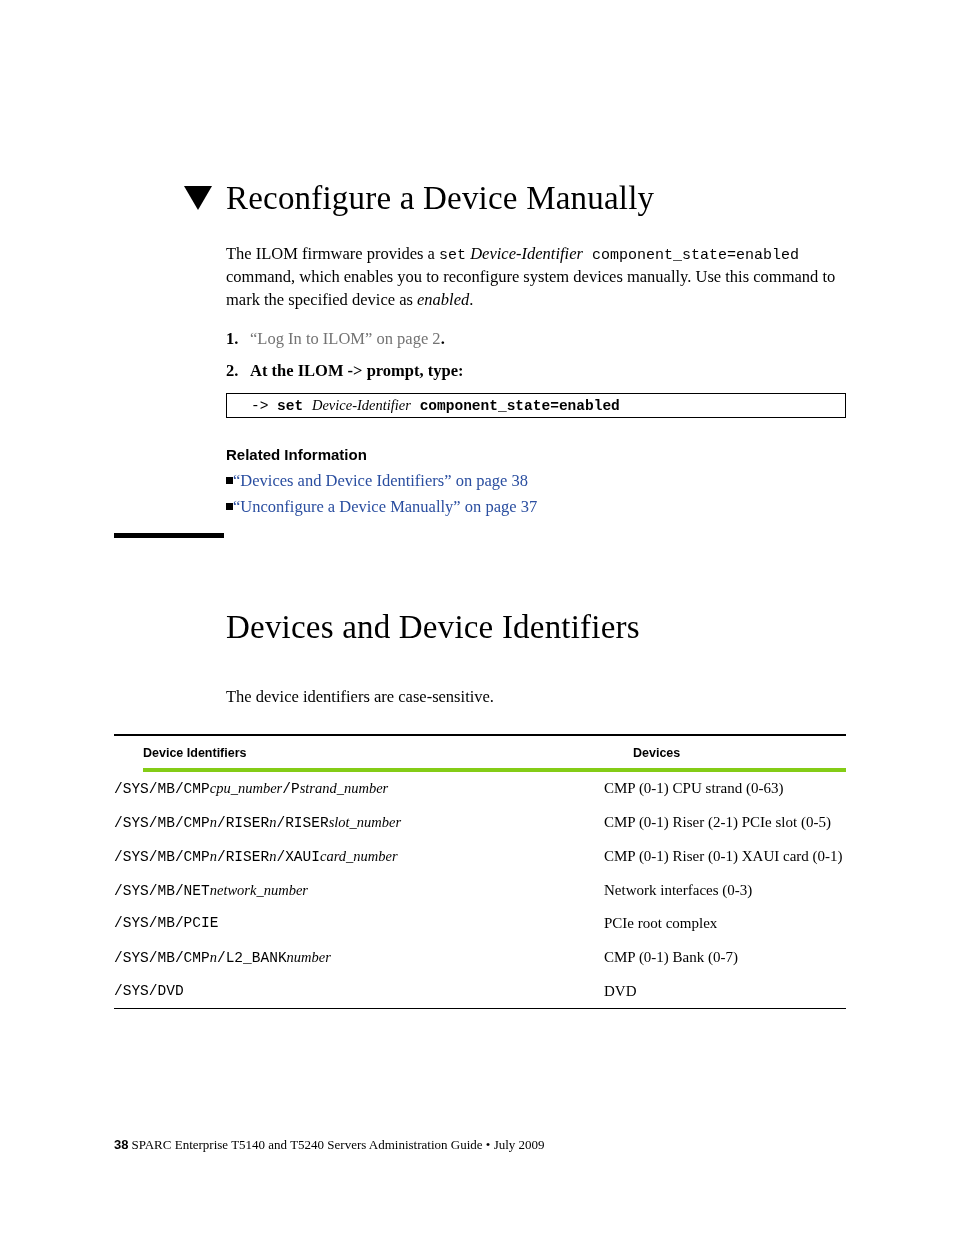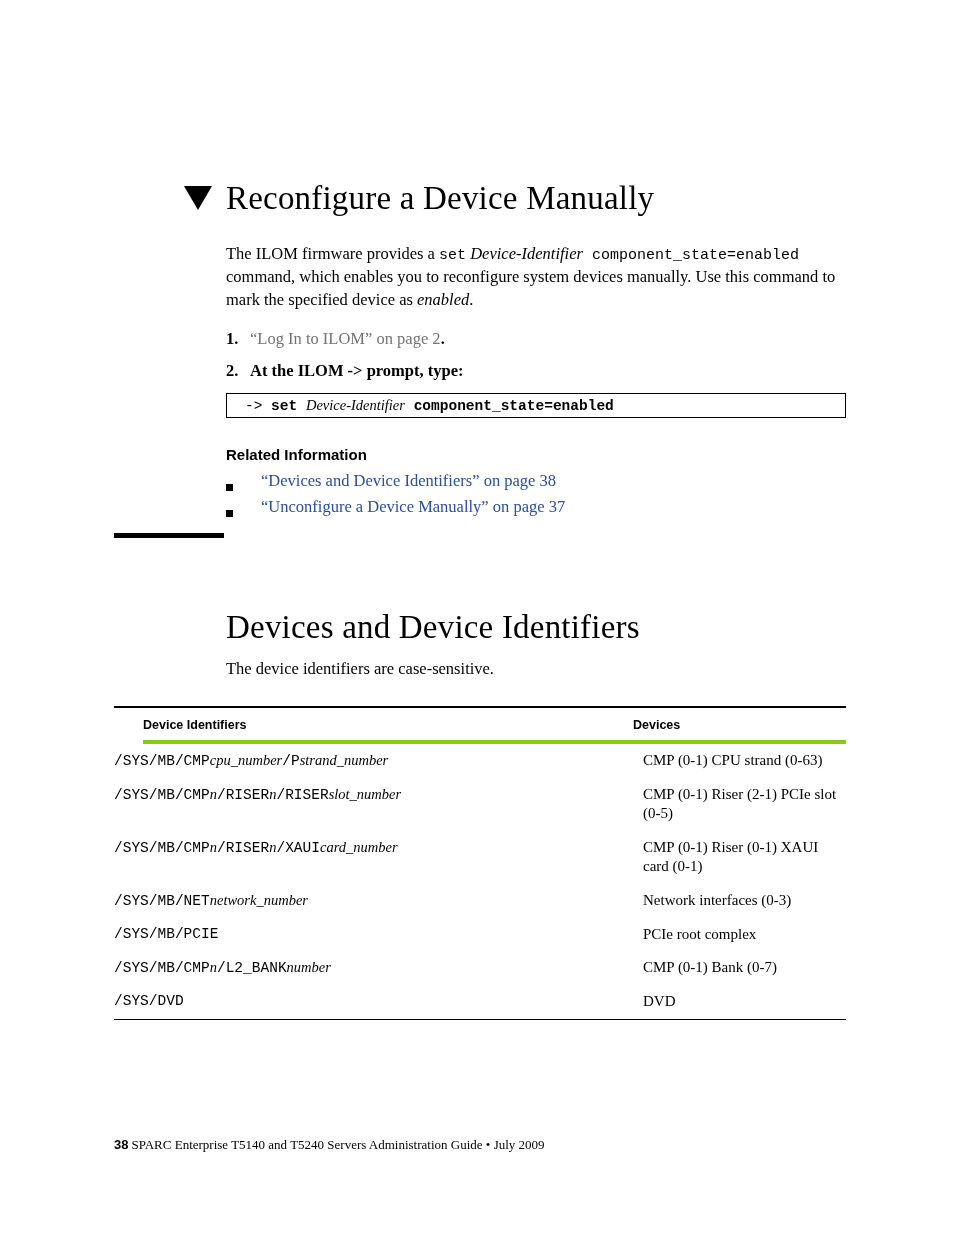--- a/index.html
+++ b/index.html
@@ -33,21 +33,21 @@
   }
   .h1-row svg { flex: none; }
   .h1 {
     font-size: 33px;
     font-weight: 400;
     letter-spacing: 0.2px;
   }
   .h1.standalone {
     margin-left: 112px;
     margin-top: 92px;
-    margin-bottom: 12px;
+    margin-bottom: 40px;
   }
   .body-block {
     margin-left: 112px;
     font-size: 16.5px;
     line-height: 1.35;
   }
   .mono { font-family: "Courier New", Courier, monospace; font-size: 15px; }
   .italic { font-style: italic; }
   .step-list {
     margin-top: 18px;
@@ -59,41 +59,41 @@
     gap: 8px;
     margin-bottom: 12px;
   }
   .step .num { font-weight: 700; min-width: 16px; }
   .step .txt { font-weight: 700; }
   .step .link { color: #737373; font-weight: 400; }
   .cmd-box {
     margin-left: 112px;
     margin-top: 10px;
     border: 1px solid #000;
-    padding: 3px 18px;
+    padding: 3px 24px;
     font-family: "Courier New", Courier, monospace;
     font-size: 14.5px;
   }
   .cmd-box .bold { font-weight: 700; }
   .related-h {
     margin-left: 112px;
     margin-top: 28px;
     font-family: Helvetica, Arial, sans-serif;
     font-weight: 700;
     font-size: 15px;
   }
   .bullets {
     margin-left: 112px;
     margin-top: 8px;
     font-size: 16.5px;
   }
   .bullets .row {
     display: flex;
-    align-items: flex-end;
-    gap: 28px;
+    align-items: center;
+    gap: 0;
     margin-bottom: 6px;
   }
   .sq {
     width: 7px; height: 7px; background: #000; flex: none;
   }
   .link { color: #2a4ea0; }
   .table-wrap {
     margin-top: 26px;
     border-top: 2px solid #000;
   }
@@ -107,21 +107,20 @@
     margin-left: 29px;
   }
   .col1 { width: 490px; }
   .col2 { flex: 1; }
   .trow {
     display: flex;
     padding: 7px 0;
     font-size: 15px;
     line-height: 1.3;
     align-items: flex-start;
-    gap: 39px;
   }
   .trow .col1 {
     font-family: "Courier New", Courier, monospace;
     font-size: 14.5px;
   }
   .trow .col1 .it { font-style: italic; font-family: "Palatino Linotype", Palatino, serif; }
   .tbody-end { border-bottom: 1px solid #000; }
   .footer {
     position: absolute;
     bottom: 82px;

